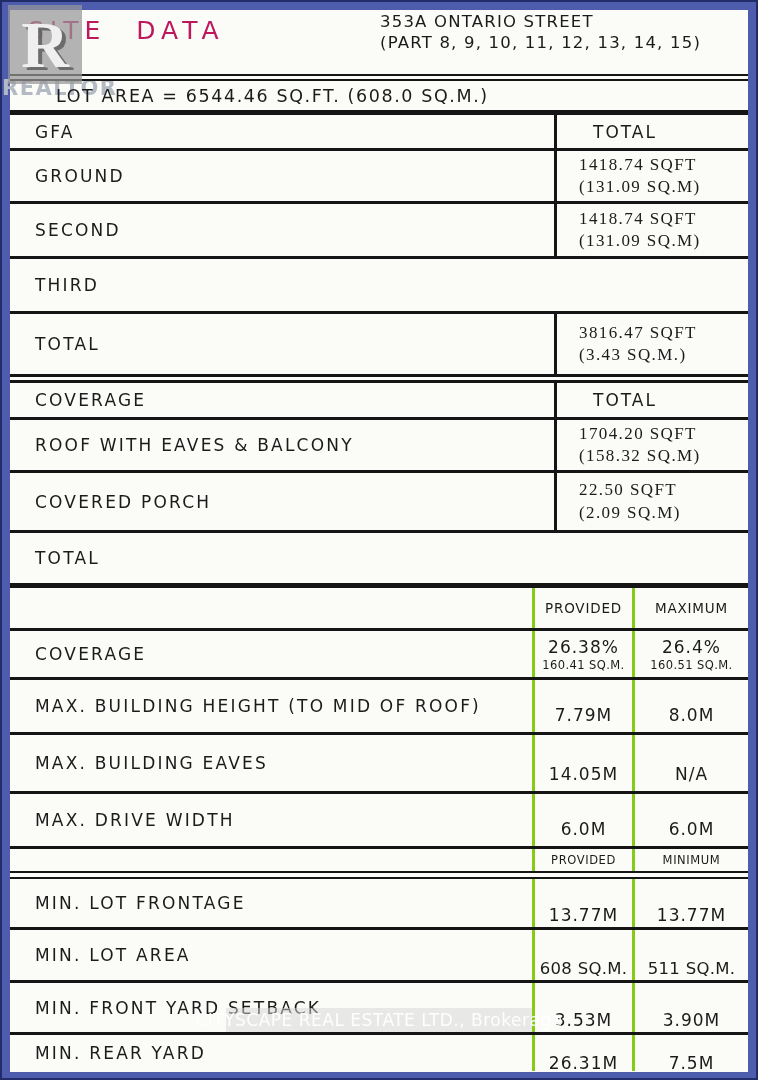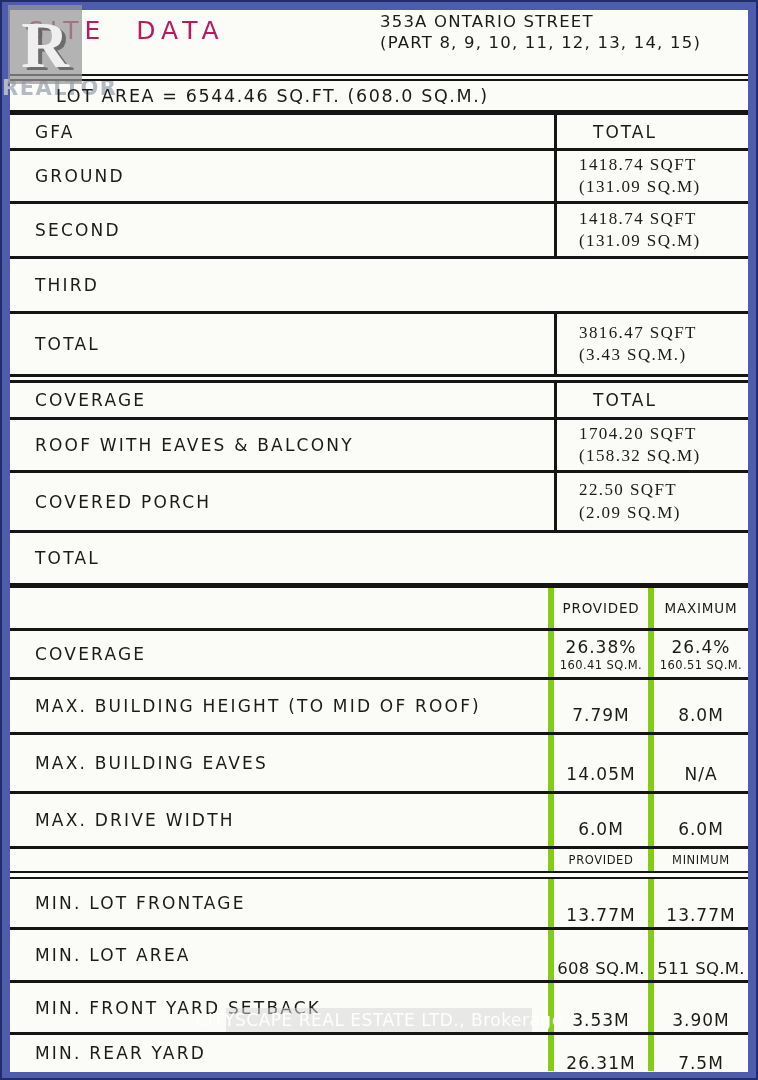--- a/index.html
+++ b/index.html
@@ -37,23 +37,23 @@
   
   .row { display:flex; height:100%; }
   .lbl { flex:1; display:flex; align-items:center; padding-left:25px; font-size:17px; letter-spacing:2.2px; }
   .val-h { width:194px; border-left:3px solid #151515; display:flex; align-items:center; padding-left:36px; font-size:17px; letter-spacing:2px; }
   .val {
     width:194px; border-left:3px solid #151515;
     display:flex; flex-direction:column; justify-content:center;
     padding-left:22px; font-size:17px; letter-spacing:1.4px; line-height:1.3;font-family:Liberation Serif, serif;
   }
   .c1 { width:100px; }
-  .c2 { width:100px; }
+  .c2 { width:116px; }
   .cc {
-    border-left:6px solid #84cc16;
+    border-left:3px solid #84cc16;
     display:flex; flex-direction:column; align-items:center; justify-content:flex-end;
     font-size:17px; letter-spacing:1px; padding-bottom:7px;
   }
   .cc.flush { padding-bottom:2px; }
   .cc.center { justify-content:center; padding-bottom:0; }
   .cc.cut { justify-content:flex-start; padding-top:18px; padding-bottom:0; }
   .cc .sub { font-size:11.5px; letter-spacing:0.4px; margin-top:1px; }
   .subhdr { font-size:13.5px; letter-spacing:0.8px; }
   .subhdr-sm { font-size:11.5px; letter-spacing:0.6px; }
   .tight { letter-spacing:0.3px; font-size:16.5px; }

